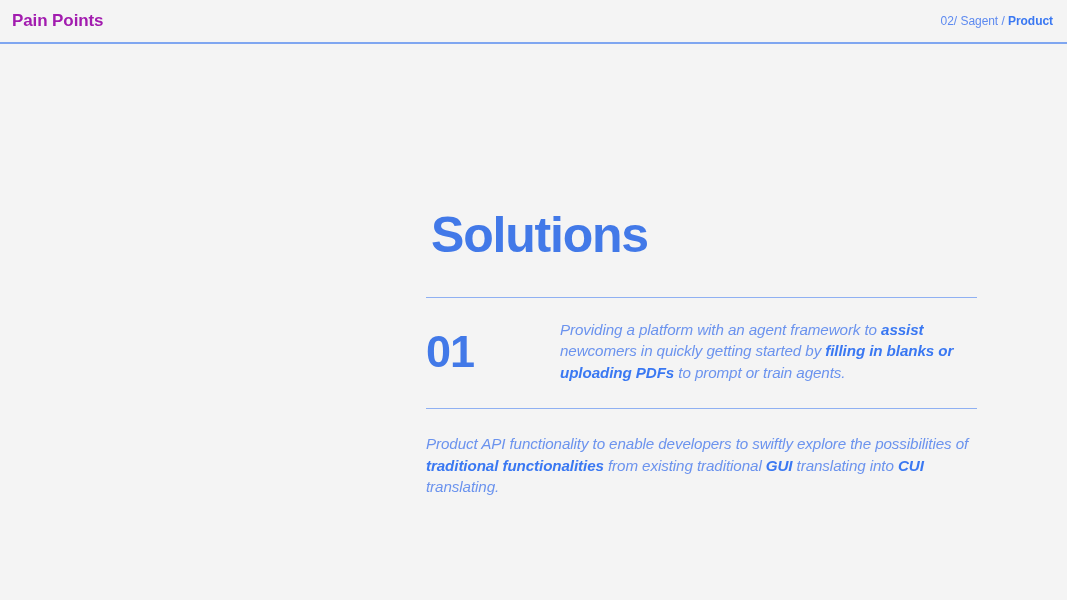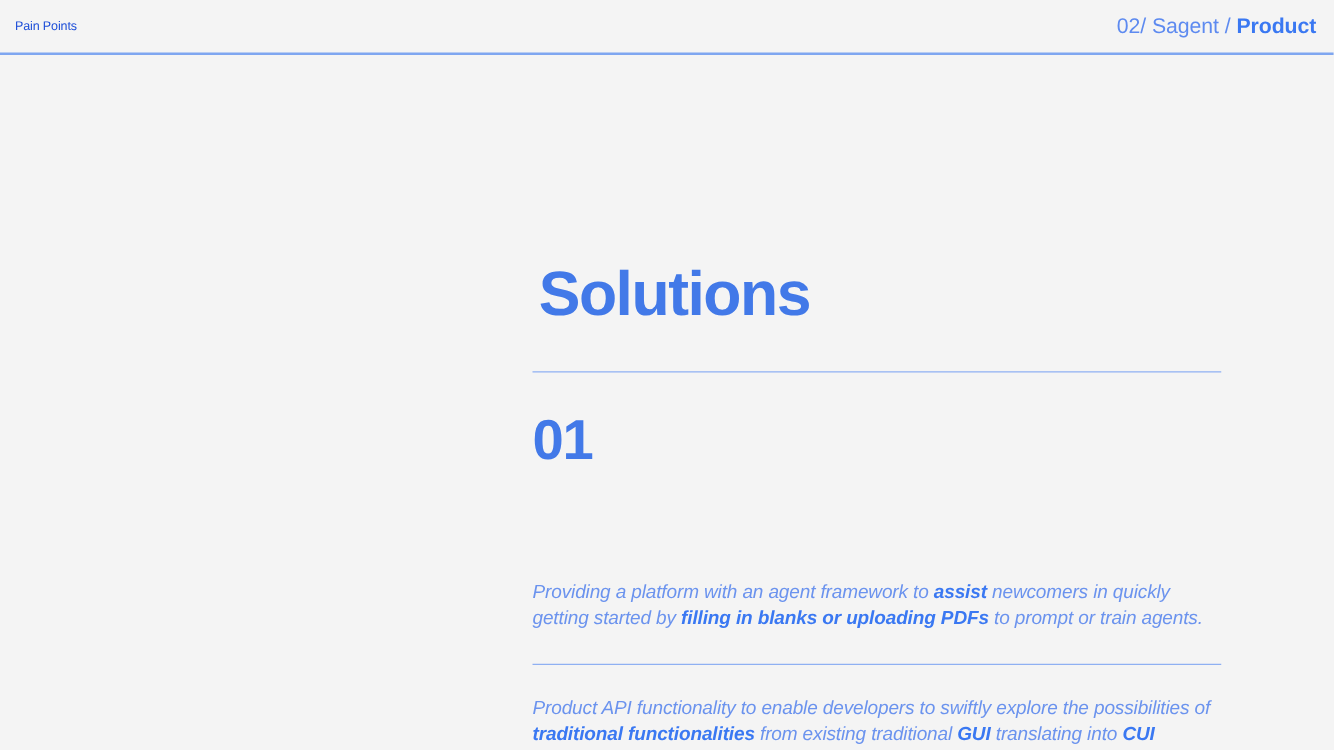--- a/index.html
+++ b/index.html
@@ -24,28 +24,28 @@
     height: 44px;
     box-sizing: border-box;
     border-bottom: 2px solid #7fa6f0;
     display: flex;
     align-items: center;
     justify-content: space-between;
     padding: 0 14px 0 12px;
     background: #f4f4f4;
   }
   .header-left {
-    font-size: 10px;
-    font-weight: normal;
-    color: #1d4ed8;
+    font-size: 17px;
+    font-weight: bold;
+    color: #a21caf;
     letter-spacing: -0.1px;
     white-space: nowrap;
   }
   .header-right {
-    font-size: 17px;
+    font-size: 12px;
     color: #5d8af0;
     white-space: nowrap;
     letter-spacing: -0.05px;
   }
   .header-right .crumb-strong {
     font-weight: bold;
     color: #3a78f2;
   }
 
   
@@ -71,21 +71,20 @@
     height: 0;
     border-top: 1.4px solid #8fb0f2;
     margin: 0;
   }
   .rule-top { margin-top: 35px; }
 
   .item-row {
     display: flex;
     align-items: flex-start;
     width: 100%;
-    flex-direction: column;
   }
   .item-spacer-1 { height: 21px; }
   .item-spacer-2 { height: 25px; }
   .item-spacer-3 { height: 24px; }
 
   .item-number {
     flex: 0 0 134px;
     font-size: 45px;
     font-weight: bold;
     color: #4279e8;

